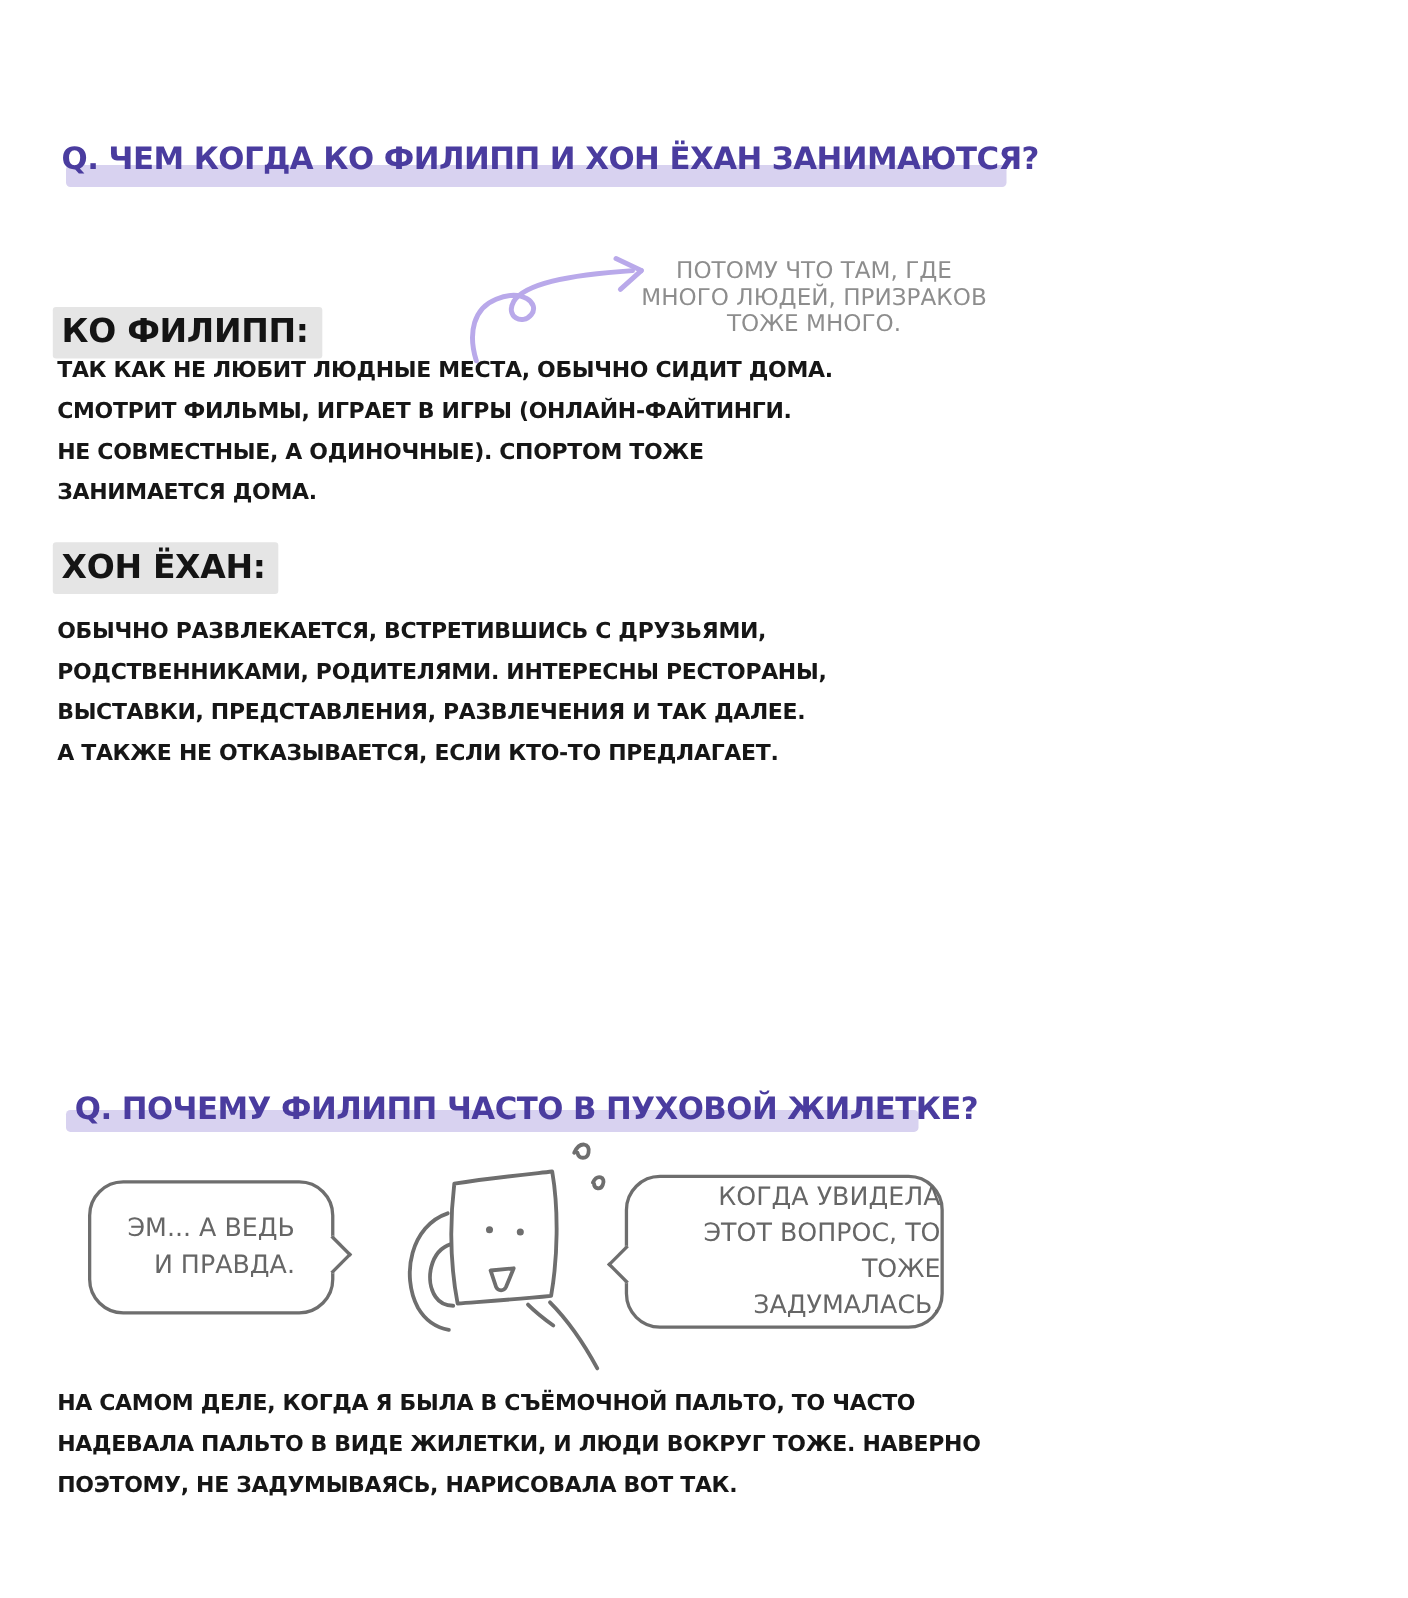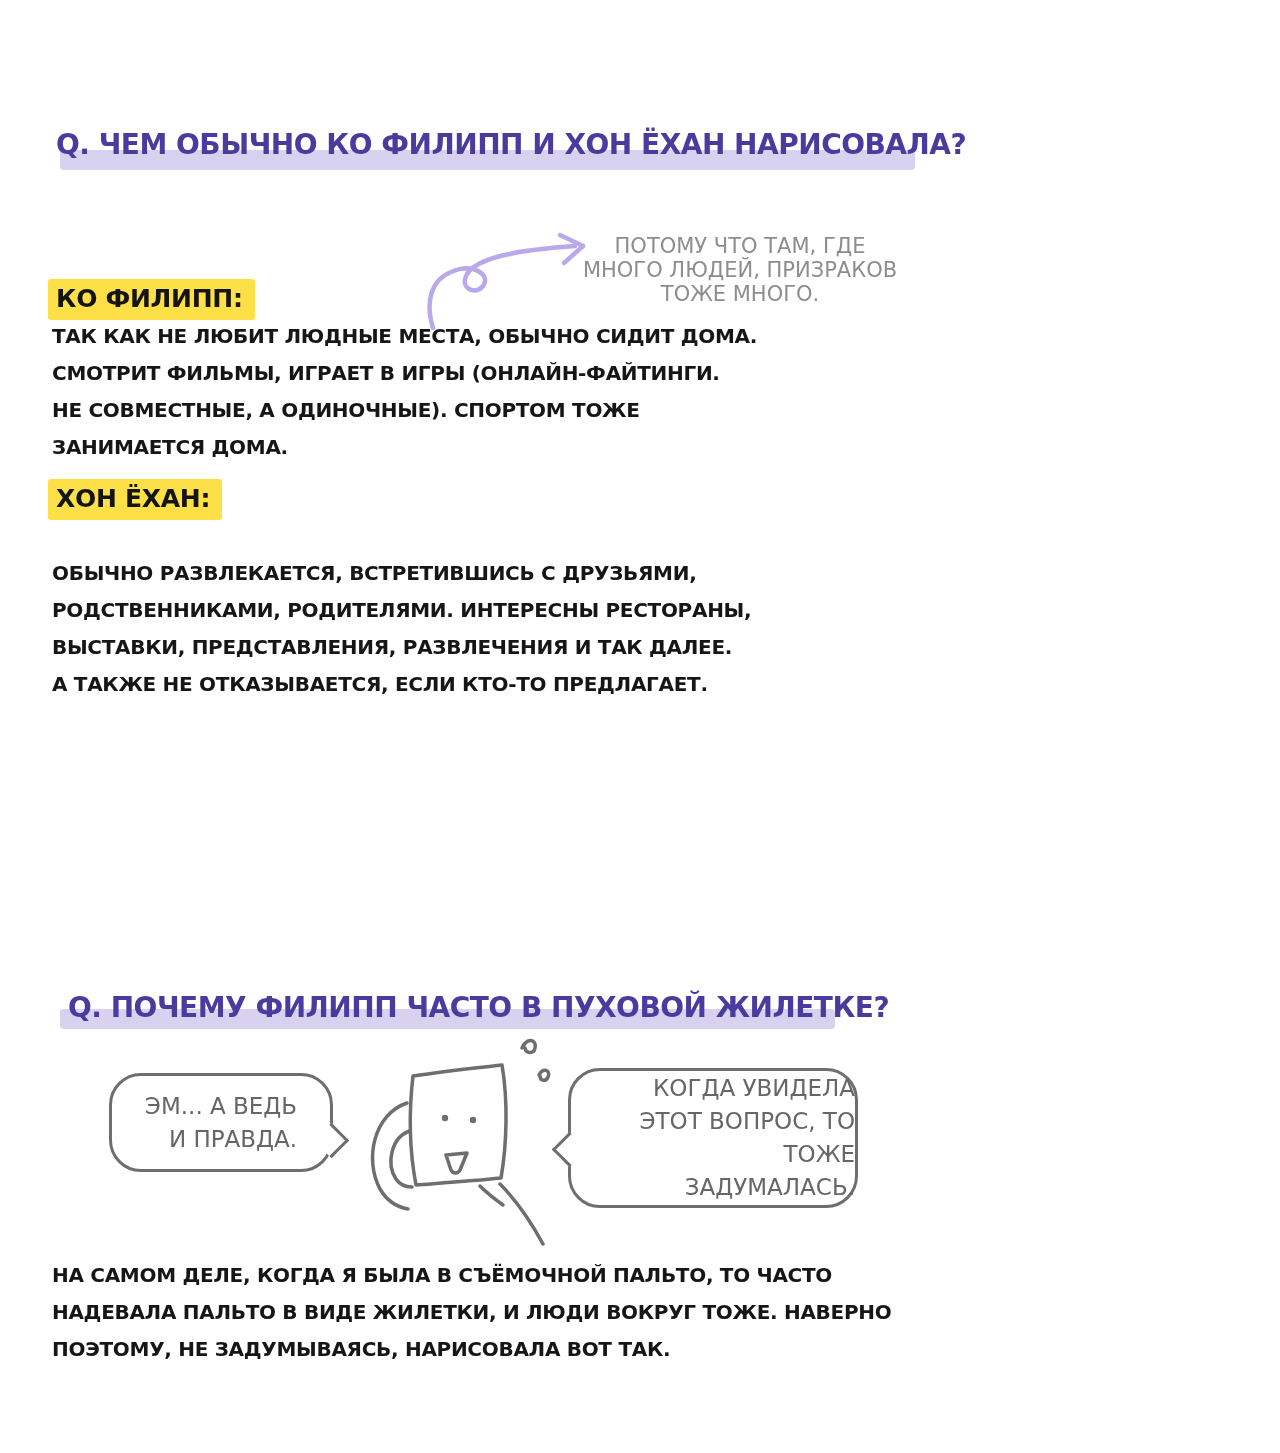--- a/index.html
+++ b/index.html
@@ -13,22 +13,22 @@
     font-size:28px;font-weight:700;letter-spacing:-0.5px;
     color:#4a3c9f;white-space:nowrap;
   }
   .q-bar{
     position:absolute;z-index:1;height:20px;border-radius:4px;
     background:#d8d2f0;
   }
   
   .name-label{
     position:absolute;display:inline-block;
-    background:#fde047;padding:5px 12px 7px 8px;border-radius:3px;
-    font-size:25px;font-weight:700;color:#141414;letter-spacing:-0.3px;
+    background:#e5e5e5;padding:5px 12px 7px 8px;border-radius:3px;
+    font-size:30px;font-weight:700;color:#141414;letter-spacing:-0.3px;
     white-space:nowrap;
   }
   
   .body-par{
     position:absolute;
     font-size:20px;font-weight:700;color:#161616;letter-spacing:-0.3px;
     line-height:37px;white-space:pre-line;
   }
   
   .side-note{
@@ -58,48 +58,48 @@
     transform:rotate(45deg);
   }
   .sketch{position:absolute;}
 </style>
 </head>
 <body>
 
 <div class="page">
 
   <div class="q-bar" style="left:60px;top:150px;width:855px;"></div>
-  <div class="q-heading" style="left:56px;top:128px;">Q. ЧЕМ ОБЫЧНО КО ФИЛИПП И ХОН ЁХАН НАРИСОВАЛА?</div>
+  <div class="q-heading" style="left:56px;top:128px;">Q. ЧЕМ КОГДА КО ФИЛИПП И ХОН ЁХАН ЗАНИМАЮТСЯ?</div>
 
   <svg class="sketch" style="left:423px;top:232px;" width="172" height="100" viewBox="0 0 172 100" fill="none" stroke="#b9a9ea" stroke-width="4.5" stroke-linecap="round" stroke-linejoin="round">
     <path d="M 10 96 C 2 70 8 48 28 40 C 52 30 68 44 60 54 C 52 64 36 56 44 42 C 54 26 92 18 152 14"></path>
     <path d="M 160 14 L 137 3"></path>
     <path d="M 160 14 L 141 31"></path>
   </svg>
 
   <div class="side-note" style="left:580px;top:234px;">ПОТОМУ ЧТО ТАМ, ГДЕ
 МНОГО ЛЮДЕЙ, ПРИЗРАКОВ
 ТОЖЕ МНОГО.</div>
 
   <div class="name-label" style="left:48px;top:279px;">КО ФИЛИПП:</div>
   <div class="body-par" style="left:52px;top:318px;">ТАК КАК НЕ ЛЮБИТ ЛЮДНЫЕ МЕСТА, ОБЫЧНО СИДИТ ДОМА.
 СМОТРИТ ФИЛЬМЫ, ИГРАЕТ В ИГРЫ (ОНЛАЙН-ФАЙТИНГИ.
 НЕ СОВМЕСТНЫЕ, А ОДИНОЧНЫЕ). СПОРТОМ ТОЖЕ
 ЗАНИМАЕТСЯ ДОМА.</div>
 
-  <div class="name-label" style="left:48px;top:479px;">ХОН ЁХАН:</div>
+  <div class="name-label" style="left:48px;top:493px;">ХОН ЁХАН:</div>
   <div class="body-par" style="left:52px;top:555px;">ОБЫЧНО РАЗВЛЕКАЕТСЯ, ВСТРЕТИВШИСЬ С ДРУЗЬЯМИ,
 РОДСТВЕННИКАМИ, РОДИТЕЛЯМИ. ИНТЕРЕСНЫ РЕСТОРАНЫ,
 ВЫСТАВКИ, ПРЕДСТАВЛЕНИЯ, РАЗВЛЕЧЕНИЯ И ТАК ДАЛЕЕ.
 А ТАКЖЕ НЕ ОТКАЗЫВАЕТСЯ, ЕСЛИ КТО-ТО ПРЕДЛАГАЕТ.</div>
 
   <div class="q-bar" style="left:60px;top:1009px;width:775px;"></div>
   <div class="q-heading" style="left:68px;top:991px;">Q. ПОЧЕМУ ФИЛИПП ЧАСТО В ПУХОВОЙ ЖИЛЕТКЕ?</div>
 
-  <div class="bubble" style="left:109px;top:1073px;width:224px;height:99px;">
+  <div class="bubble" style="left:80px;top:1073px;width:224px;height:122px;">
     <span>ЭМ... А ВЕДЬ
 И ПРАВДА.</span>
     <span class="tail tail-right"></span>
   </div>
 
   <svg class="sketch" style="left:350px;top:1028px;" width="210" height="230" viewBox="0 0 210 230" fill="none" stroke="#6e6e6e" stroke-width="3.5" stroke-linecap="round" stroke-linejoin="round">
 
     <path d="M 57 75 C 24 86 14 131 30 161 C 37 173 47 179 58 181"></path>
 
     <path d="M 60 103 C 41 109 36 136 46 151 C 50 157 56 159 62 159"></path>

